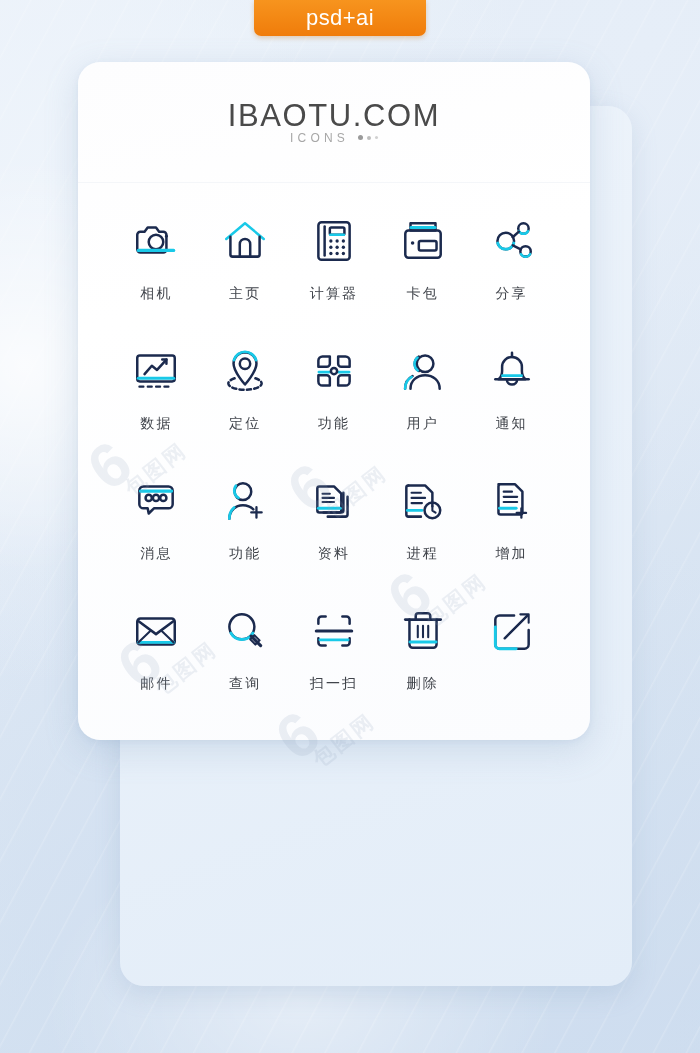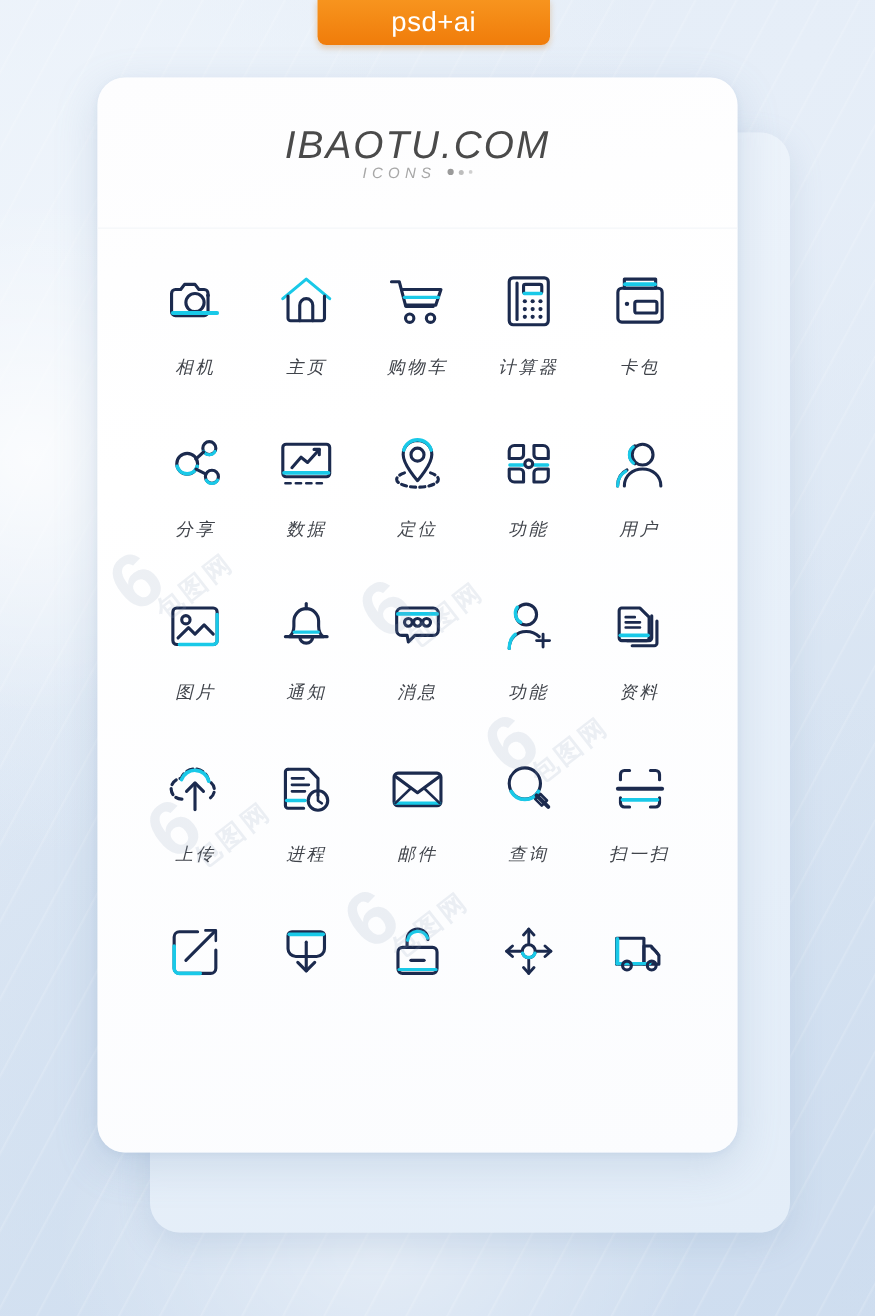--- a/index.html
+++ b/index.html
@@ -31,44 +31,43 @@
     position:absolute;left:-190px;top:150px;width:430px;height:430px;border-radius:50%;
     background:radial-gradient(circle,rgba(255,255,255,.78) 0%,rgba(255,255,255,0) 68%);
   }
   .glowB{
     position:absolute;left:40px;bottom:-120px;width:520px;height:340px;border-radius:50%;
     background:radial-gradient(ellipse,rgba(255,255,255,.45) 0%,rgba(255,255,255,0) 70%);
   }
 
   
   .badge{
-    position:absolute;left:254px;top:0;width:186px;height:36px;
+    position:absolute;left:254px;top:0;width:172px;height:36px;
     background:linear-gradient(180deg,#f7941e 0%,#f07c0a 100%);
     border-radius:0 0 7px 7px;
     color:#fff;font-size:22px;letter-spacing:.4px;
     display:flex;align-items:center;justify-content:center;
     box-shadow:0 2px 5px rgba(200,110,10,.30);
   }
 
   
   .card-back{
     position:absolute;left:120px;top:106px;width:512px;height:880px;
     background:linear-gradient(160deg,#eef4fb 0%,#e3edf8 100%);
     border-radius:24px;
     box-shadow:0 8px 26px rgba(120,150,185,.20);
   }
 
   
   .card{
-    position:absolute;left:78px;top:62px;width:512px;height:860px;
+    position:absolute;left:78px;top:62px;width:512px;height:678px;
     background:linear-gradient(168deg,#fdfdfe 0%,#ffffff 34%,#fbfcfe 100%);
     border-radius:22px;
     box-shadow:0 10px 34px rgba(116,146,182,.22), 0 2px 6px rgba(116,146,182,.10);
     overflow:hidden;
-    font-style:italic;
   }
 
   .card-head{
     height:120px;position:relative;
     display:flex;flex-direction:column;align-items:center;justify-content:center;
     border-bottom:1px solid #f4f6f9;
   }
   .brand{
     font-size:31px;color:#4a4a4a;letter-spacing:1.6px;font-weight:400;line-height:1;
   }
@@ -145,32 +144,20 @@
       </div>
       <div class="cell">
         <div class="glyph">
           <svg width="50" height="50" viewBox="0 0 48 48" fill="none" stroke-linecap="round" stroke-linejoin="round" stroke-width="2.4">
             <path d="M6 22 24 7l18 15" stroke="#19c9e8"></path>
      <path d="M10 20v17a2 2 0 0 0 2 2h24a2 2 0 0 0 2-2V20" stroke="#1b2a4e"></path>
      <path d="M19 39V27a5 5 0 0 1 10 0v12" stroke="#1b2a4e"></path>
           </svg>
         </div>
         <div class="lbl">主页</div>
-      </div>
-      <div class="cell">
-        <div class="glyph">
-          <svg width="50" height="50" viewBox="0 0 48 48" fill="none" stroke-linecap="round" stroke-linejoin="round" stroke-width="2.4">
-            <path d="M4 9h6l5 19h21" stroke="#1b2a4e"></path>
-     <path d="M12 15h30l-4 12H15" stroke="#1b2a4e"></path>
-     <path d="M14 21h26" stroke="#19c9e8" stroke-width="2.6"></path>
-     <circle cx="18" cy="37" r="3.2" stroke="#1b2a4e"></circle>
-     <circle cx="34" cy="37" r="3.2" stroke="#1b2a4e"></circle>
-          </svg>
-        </div>
-        <div class="lbl">购物车</div>
       </div>
       <div class="cell">
         <div class="glyph">
           <svg width="50" height="50" viewBox="0 0 48 48" fill="none" stroke-linecap="round" stroke-linejoin="round" stroke-width="2.4">
             <rect x="9" y="6" width="30" height="36" rx="3" stroke="#1b2a4e"></rect>
      <path d="M15 10v28" stroke="#1b2a4e"></path>
      <rect x="20" y="11" width="14" height="7" rx="1.4" stroke="#1b2a4e"></rect>
      <path d="M20.5 18h13" stroke="#19c9e8" stroke-width="2.6"></path>
      <g fill="#1b2a4e" stroke="none">
        <circle cx="21" cy="24" r="1.6"></circle>
@@ -258,31 +245,20 @@
      <path d="M14 28.8C9.6 31 6.8 35.7 6.8 41" stroke="#1b2a4e"></path>
      <path d="M18.8 11a8 8 0 0 0 .2 12.6" stroke="#19c9e8" stroke-width="2.4"></path>
      <path d="M13.2 29.6C9.2 31.9 6.8 36.2 6.8 41" stroke="#19c9e8" stroke-width="2.4"></path>
           </svg>
         </div>
         <div class="lbl">用户</div>
       </div>
       <div class="cell">
         <div class="glyph">
           <svg width="50" height="50" viewBox="0 0 48 48" fill="none" stroke-linecap="round" stroke-linejoin="round" stroke-width="2.4">
-            <rect x="7" y="10" width="34" height="28" rx="3" stroke="#1b2a4e"></rect>
-     <path d="M41 15v20a3 3 0 0 1-3 3H12" stroke="#19c9e8" stroke-width="2.6"></path>
-     <circle cx="17" cy="19" r="3.2" stroke="#1b2a4e"></circle>
-     <path d="M11 33l8-8 5 5 7-7 7 7" stroke="#1b2a4e"></path>
-          </svg>
-        </div>
-        <div class="lbl">图片</div>
-      </div>
-      <div class="cell">
-        <div class="glyph">
-          <svg width="50" height="50" viewBox="0 0 48 48" fill="none" stroke-linecap="round" stroke-linejoin="round" stroke-width="2.4">
             <path d="M11 32c2.5-2 3.5-4.5 3.5-8v-4c0-5.2 4.3-9.5 9.5-9.5s9.5 4.3 9.5 9.5v4c0 3.5 1 6 3.5 8z" stroke="#1b2a4e"></path>
      <path d="M8 32h32" stroke="#1b2a4e"></path>
      <path d="M19 32h10a5 5 0 0 1-10 0z" stroke="#1b2a4e"></path>
      <path d="M24 6.5v4" stroke="#1b2a4e"></path>
      <path d="M14.8 28.5h18.4" stroke="#19c9e8" stroke-width="2.6"></path>
           </svg>
         </div>
         <div class="lbl">通知</div>
       </div>
       <div class="cell">
@@ -313,48 +289,48 @@
         <div class="glyph">
           <svg width="50" height="50" viewBox="0 0 48 48" fill="none" stroke-linecap="round" stroke-linejoin="round" stroke-width="2.4">
             <path d="M10 10h14l7 7v16a2 2 0 0 1-2 2H10a2 2 0 0 1-2-2V12a2 2 0 0 1 2-2z" stroke="#1b2a4e"></path>
      <path d="M14 35h17a2 2 0 0 0 2-2V16" stroke="#1b2a4e"></path>
      <path d="M18 39h17a2 2 0 0 0 2-2V20" stroke="#1b2a4e"></path>
      <path d="M9 31h21" stroke="#19c9e8" stroke-width="3"></path>
      <path d="M13 17h7M13 21h11M13 25h11" stroke="#1b2a4e" stroke-width="2"></path>
           </svg>
         </div>
         <div class="lbl">资料</div>
-      </div>
-      <div class="cell">
-        <div class="glyph">
-          <svg width="50" height="50" viewBox="0 0 48 48" fill="none" stroke-linecap="round" stroke-linejoin="round" stroke-width="2.4">
-            <path d="M14 32a8 8 0 0 1-.6-16 11 11 0 0 1 21.2 2.2A7.5 7.5 0 0 1 34 32" stroke="#1b2a4e" stroke-dasharray="5 3"></path>
-     <path d="M13.6 17A11 11 0 0 1 34.6 18.2" stroke="#19c9e8" stroke-width="2.8"></path>
-     <path d="M24 40V20" stroke="#1b2a4e"></path>
-     <path d="M17.5 26 24 19.5 30.5 26" stroke="#1b2a4e"></path>
-          </svg>
-        </div>
-        <div class="lbl">上传</div>
       </div>
       <div class="cell">
         <div class="glyph">
           <svg width="50" height="50" viewBox="0 0 48 48" fill="none" stroke-linecap="round" stroke-linejoin="round" stroke-width="2.4">
             <path d="M10 9h16l7 7v13" stroke="#1b2a4e"></path>
      <path d="M10 9a2 2 0 0 0-2 2v26a2 2 0 0 0 2 2h12" stroke="#1b2a4e"></path>
      <path d="M9 33h14" stroke="#19c9e8" stroke-width="2.8"></path>
      <path d="M13 16h9M13 21h13M13 26h10" stroke="#1b2a4e" stroke-width="2"></path>
      <circle cx="33" cy="33" r="7.5" stroke="#1b2a4e"></circle>
      <path d="M33 29v4.2l3 2" stroke="#1b2a4e" stroke-width="2"></path>
           </svg>
         </div>
         <div class="lbl">进程</div>
       </div>
       <div class="cell">
         <div class="glyph">
           <svg width="50" height="50" viewBox="0 0 48 48" fill="none" stroke-linecap="round" stroke-linejoin="round" stroke-width="2.4">
+            <path d="M11 8h16l7 7v20a2 2 0 0 1-2 2H13a2 2 0 0 1-2-2V10a2 2 0 0 1 2-2z" stroke="#1b2a4e"></path>
+     <path d="M12 31h16" stroke="#19c9e8" stroke-width="2.8"></path>
+     <path d="M16 15h8M16 20h13M16 25h13" stroke="#1b2a4e" stroke-width="2"></path>
+     <path d="M33 31v9M28.5 35.5h9" stroke="#1b2a4e" stroke-width="2.2"></path>
+          </svg>
+        </div>
+        <div class="lbl">增加</div>
+      </div>
+      <div class="cell">
+        <div class="glyph">
+          <svg width="50" height="50" viewBox="0 0 48 48" fill="none" stroke-linecap="round" stroke-linejoin="round" stroke-width="2.4">
             <rect x="6" y="12" width="36" height="25" rx="3" stroke="#1b2a4e"></rect>
      <path d="M7 14.5 24 27l17-12.5" stroke="#1b2a4e"></path>
      <path d="M7 35h34" stroke="#19c9e8" stroke-width="2.6"></path>
      <path d="M18.5 24 7 35M29.5 24 41 35" stroke="#1b2a4e" stroke-width="2"></path>
           </svg>
         </div>
         <div class="lbl">邮件</div>
       </div>
       <div class="cell">
         <div class="glyph">
@@ -370,20 +346,32 @@
       <div class="cell">
         <div class="glyph">
           <svg width="50" height="50" viewBox="0 0 48 48" fill="none" stroke-linecap="round" stroke-linejoin="round" stroke-width="2.4">
             <path d="M16 10h-4a3 3 0 0 0-3 3v4M32 10h4a3 3 0 0 1 3 3v4" stroke="#1b2a4e"></path>
      <path d="M16 38h-4a3 3 0 0 1-3-3v-4M32 38h4a3 3 0 0 0 3-3v-4" stroke="#1b2a4e"></path>
      <path d="M7 24h34" stroke="#1b2a4e" stroke-width="3"></path>
      <path d="M10.5 32.5h27" stroke="#19c9e8" stroke-width="2.8"></path>
           </svg>
         </div>
         <div class="lbl">扫一扫</div>
+      </div>
+      <div class="cell">
+        <div class="glyph">
+          <svg width="50" height="50" viewBox="0 0 48 48" fill="none" stroke-linecap="round" stroke-linejoin="round" stroke-width="2.4">
+            <path d="M7 13h34" stroke="#1b2a4e" stroke-width="2.6"></path>
+     <path d="M17 13V9.5A2.5 2.5 0 0 1 19.5 7h9A2.5 2.5 0 0 1 31 9.5V13" stroke="#1b2a4e"></path>
+     <path d="M11 13v24a3 3 0 0 0 3 3h20a3 3 0 0 0 3-3V13" stroke="#1b2a4e"></path>
+     <path d="M11.5 34.5h25" stroke="#19c9e8" stroke-width="2.8"></path>
+     <path d="M19 19v11M24 19v11M29 19v11" stroke="#1b2a4e" stroke-width="2"></path>
+          </svg>
+        </div>
+        <div class="lbl">删除</div>
       </div>
       <div class="cell">
         <div class="glyph">
           <svg width="50" height="50" viewBox="0 0 48 48" fill="none" stroke-linecap="round" stroke-linejoin="round" stroke-width="2.4">
             <path d="M40 23v14a4 4 0 0 1-4 4H12a4 4 0 0 1-4-4V13a4 4 0 0 1 4-4h14" stroke="#1b2a4e"></path>
      <path d="M8 20v17a4 4 0 0 0 4 4h16" stroke="#19c9e8" stroke-width="2.8"></path>
      <path d="M17 31 39 9" stroke="#1b2a4e"></path>
      <path d="M32 8h8v8" stroke="#1b2a4e" stroke-width="2"></path>
           </svg>
         </div>

